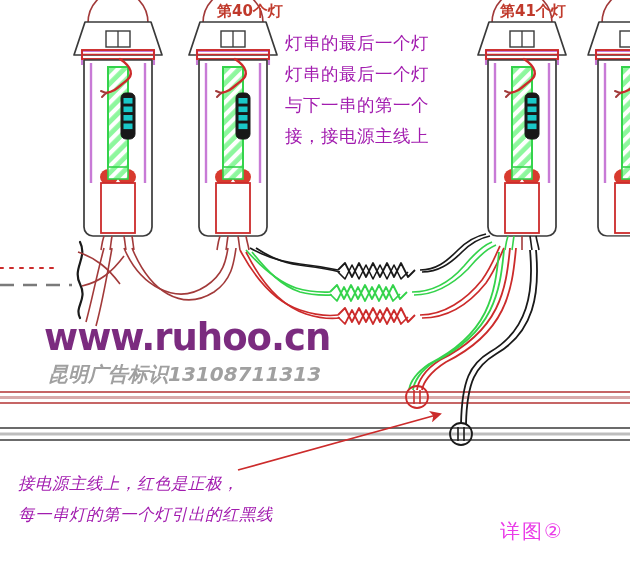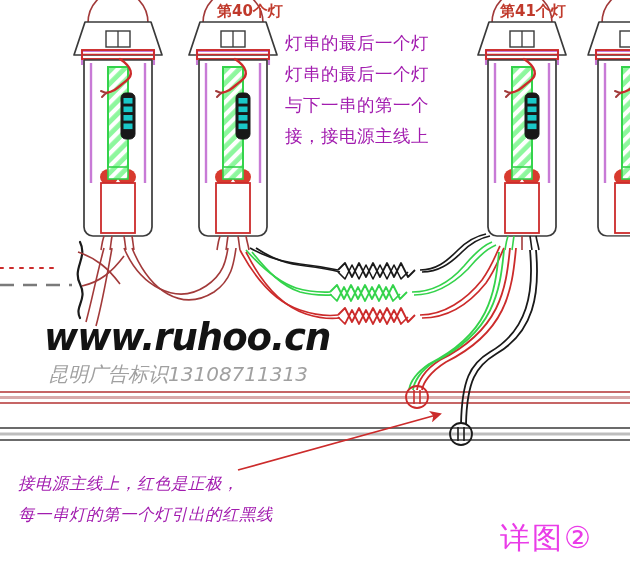--- a/index.html
+++ b/index.html
@@ -52,43 +52,42 @@
   #note-bottom{
     left:18px; top:468px;
     width:360px;
     font-size:16.5px;
     line-height:31px;
     font-style:italic;
     letter-spacing:0.5px;
   }
   #detail-label{
     left:500px; top:518px;
-    font-size:30px;
+    font-size:20px;
     color:#ea3ce8;
     font-weight:normal;
     letter-spacing:2px;
   }
 
   
   #wm-url{
     position:absolute;
     left:44px; top:316px;
     font-size:37px;
-    font-style:italic;
     font-weight:bold;
-    color:#000000;
+    color:#701a75;
     letter-spacing:-1px;
     opacity:.92;
   }
   #wm-sub{
     position:absolute;
     left:48px; top:361px;
     font-size:20px;
     font-style:italic;
-    font-weight:normal;
+    font-weight:bold;
     color:#9b9b9b;
     letter-spacing:0px;
     opacity:.95;
   }
 </style>
 </head>
 <body>
 
 <div id="stage">
 

